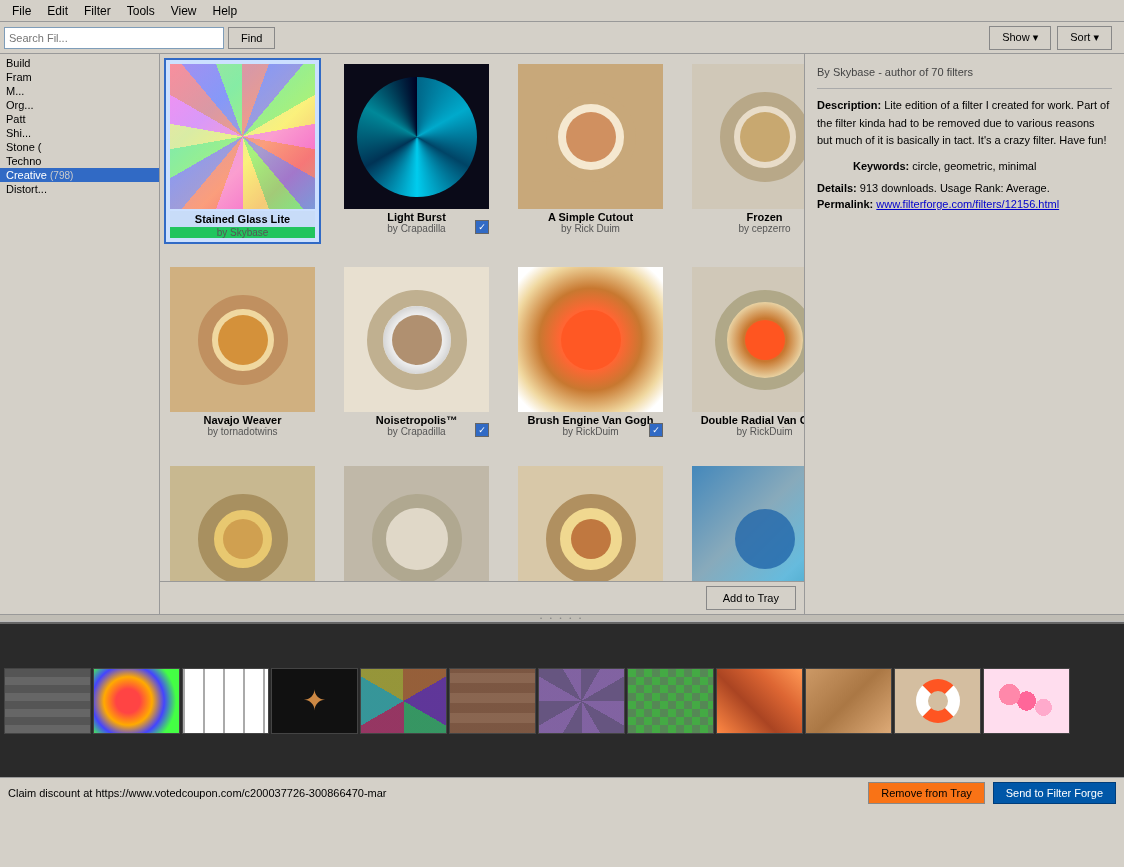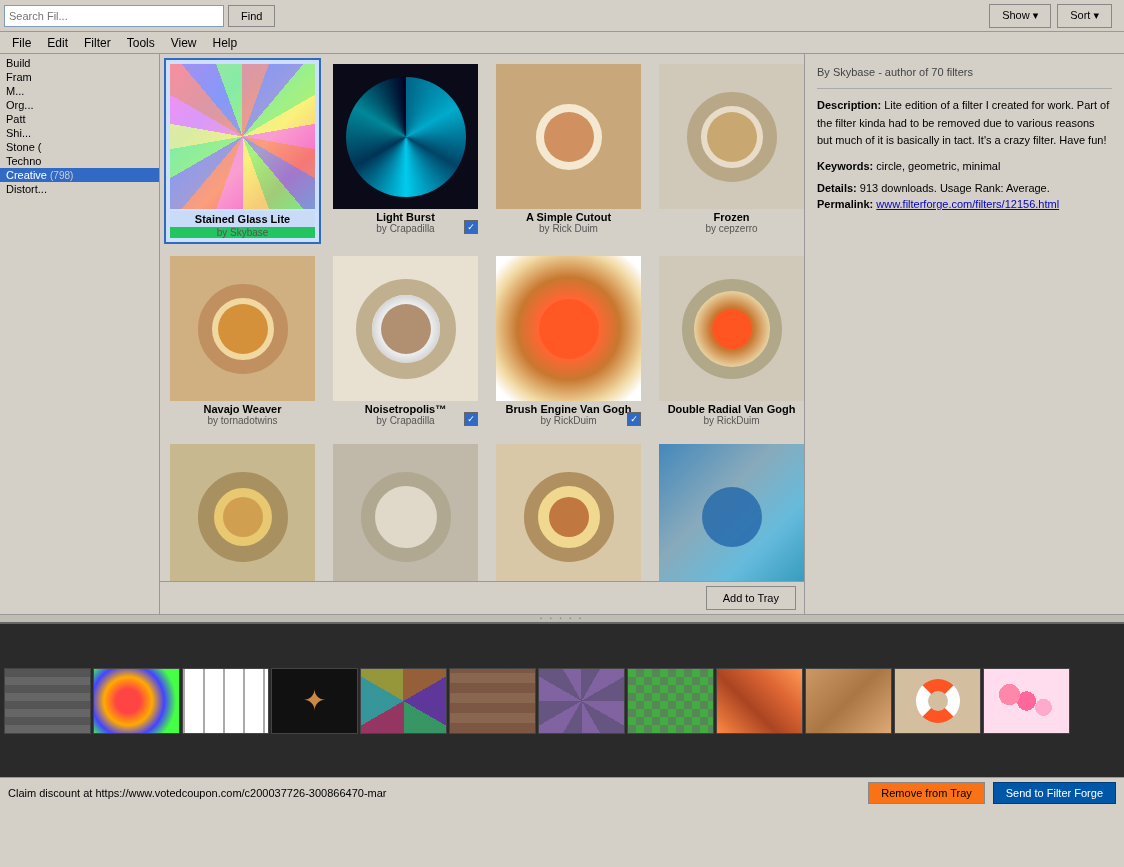--- a/index.html
+++ b/index.html
@@ -23,57 +23,57 @@
     #grid-scroll::-webkit-scrollbar-track { background: #d4d0c8; }
     #grid-scroll::-webkit-scrollbar-thumb { background: #a0a0a0; border: 2px solid #d4d0c8; }
 
     
     .filter-item.highlighted { border: 2px solid #316ac5; }
   </style>
 </head>
 <body>
 
 <div style="position:relative; width:1124px; height:867px; overflow:hidden;">
-
-  <div style="display:flex; height:32px; border-bottom:1px solid #999; align-items:center; padding:4px;">
-    <input type="text" style="width: 220px; height: 22px; border: 1px solid rgb(127, 157, 185); background: white; padding: 2px 4px; font-size: 11px;" placeholder="Search Fil...">
-    <button style="height:22px; padding:0 12px; background:#d4d0c8; border:1px solid #888; font-size:11px; margin-left:4px; cursor:pointer;">Find</button>
-    <div style="flex:1;"></div>
-    <button style="height:24px; padding:0 12px; background:#d4d0c8; border:1px solid #888; font-size:11px; cursor:pointer; margin-right:6px;">Show ▾</button>
-    <button style="height:24px; padding:0 12px; background:#d4d0c8; border:1px solid #888; font-size:11px; cursor:pointer; margin-right:8px;">Sort ▾</button>
-  </div>
 
   <div id="menubar">
     <span>File</span>
     <span>Edit</span>
     <span>Filter</span>
     <span>Tools</span>
     <span>View</span>
     <span>Help</span>
+  </div>
+
+  <div style="display:flex; height:32px; border-bottom:1px solid #999; align-items:center; padding:4px;">
+    <input type="text" style="width: 220px; height: 22px; border: 1px solid rgb(127, 157, 185); background: white; padding: 2px 4px; font-size: 11px;" placeholder="Search Fil...">
+    <button style="height:22px; padding:0 12px; background:#d4d0c8; border:1px solid #888; font-size:11px; margin-left:4px; cursor:pointer;">Find</button>
+    <div style="flex:1;"></div>
+    <button style="height:24px; padding:0 12px; background:#d4d0c8; border:1px solid #888; font-size:11px; cursor:pointer; margin-right:6px;">Show ▾</button>
+    <button style="height:24px; padding:0 12px; background:#d4d0c8; border:1px solid #888; font-size:11px; cursor:pointer; margin-right:8px;">Sort ▾</button>
   </div>
 
   <div style="display:flex; height:560px;">
 
     <div style="width:160px; background:#d4d0c8; border-right:1px solid #999; overflow-y:auto; flex-shrink:0; padding:2px 0;">
       <div class="sidebar-category">Build</div>
       <div class="sidebar-category">Fram</div>
       <div class="sidebar-category">M...</div>
       <div class="sidebar-category">Org...</div>
       <div class="sidebar-category">Patt</div>
       <div class="sidebar-category">Shi...</div>
       <div class="sidebar-category">Stone (</div>
       <div class="sidebar-category">Techno</div>
       <div class="sidebar-category selected">Creative <span class="count">(798)</span></div>
       <div class="sidebar-category">Distort...</div>
     </div>
 
     <div style="flex:1; display:flex; flex-direction:column; background:#d4d0c8; overflow:hidden; position:relative;">
 
       <div id="grid-scroll" style="flex:1; overflow-y:scroll; overflow-x:hidden; background:#d4d0c8;">
-        <div style="display:grid; grid-template-columns:repeat(4,1fr); gap:6px; padding:4px;">
+        <div style="display:grid; grid-template-columns:repeat(4,1fr); gap:17px; padding:4px;">
 
           <div class="filter-item highlighted" style="border:2px solid #316ac5; background:#cce0ff; padding:4px; cursor:pointer; display:flex; flex-direction:column; align-items:center;">
             <div style="width:145px; height:145px; background: linear-gradient(135deg, #e8a0d0 0%, #80c0e8 30%, #f0d060 60%, #e05050 80%, #60c080 100%); position:relative; overflow:hidden;">
               <div style="position:absolute; inset:0; background: repeating-conic-gradient(#ff8888 0deg 20deg, #8888ff 20deg 40deg, #88ff88 40deg 60deg, #ffff88 60deg 80deg, #ff88ff 80deg 100deg); opacity:0.7;"></div>
             </div>
             <div style="font-size:11px; font-weight:bold; text-align:center; margin-top:2px; color:#000; background:#c8dcf8; width:100%; padding:2px;">Stained Glass Lite</div>
             <div style="font-size:10px; color:#555; text-align:center; background:#22c55e; width:100%;">by Skybase</div>
           </div>
 
           <div class="filter-item" style="padding:4px; cursor:pointer; display:flex; flex-direction:column; align-items:center;">
@@ -187,21 +187,21 @@
     </div>
 
     <div style="width:320px; background:#d4d0c8; border-left:1px solid #999; padding:12px; overflow-y:auto; flex-shrink:0;">
       <div style="font-size:11px; color:#444; margin-bottom:10px;">By Skybase - author of 70 filters</div>
       <hr style="border:none; border-top:1px solid #aaa; margin-bottom:8px;">
       <p style="font-size:11px; line-height:1.6; margin-bottom:10px;">
         <span style="font-weight:bold;">Description:</span>
         <span>Lite edition of a filter I created for work. Part of the filter kinda had to be removed due to various reasons but much of it is basically in tact. It's a crazy filter. Have fun!</span>
       </p>
       <p style="font-size:11px; margin-bottom:10px;">
-        <span style="font-weight:bold;">Keywords:</span>
+        <span style="font-weight:bold;margin-left:36px;">Keywords:</span>
         <span>circle, geometric, minimal</span>
       </p>
       <p style="font-size:11px; margin-bottom:4px;">
         <span style="font-weight:bold;">Details:</span>
         <span>913 downloads. Usage Rank: Average.</span>
       </p>
       <p style="font-size:11px;">
         <span style="font-weight:bold;">Permalink:</span>
         <a style="color:#0000cc; text-decoration:underline; cursor:pointer;">www.filterforge.com/filters/12156.html</a>
       </p>

